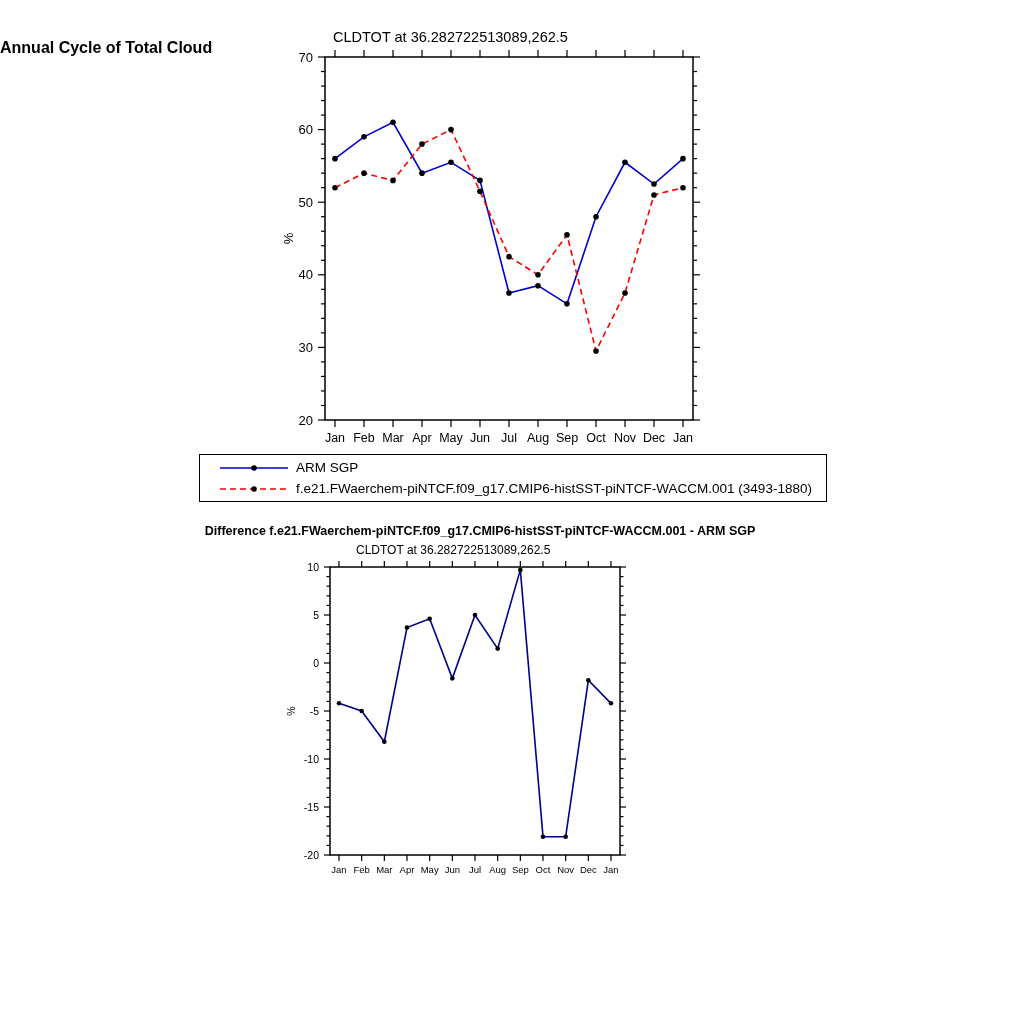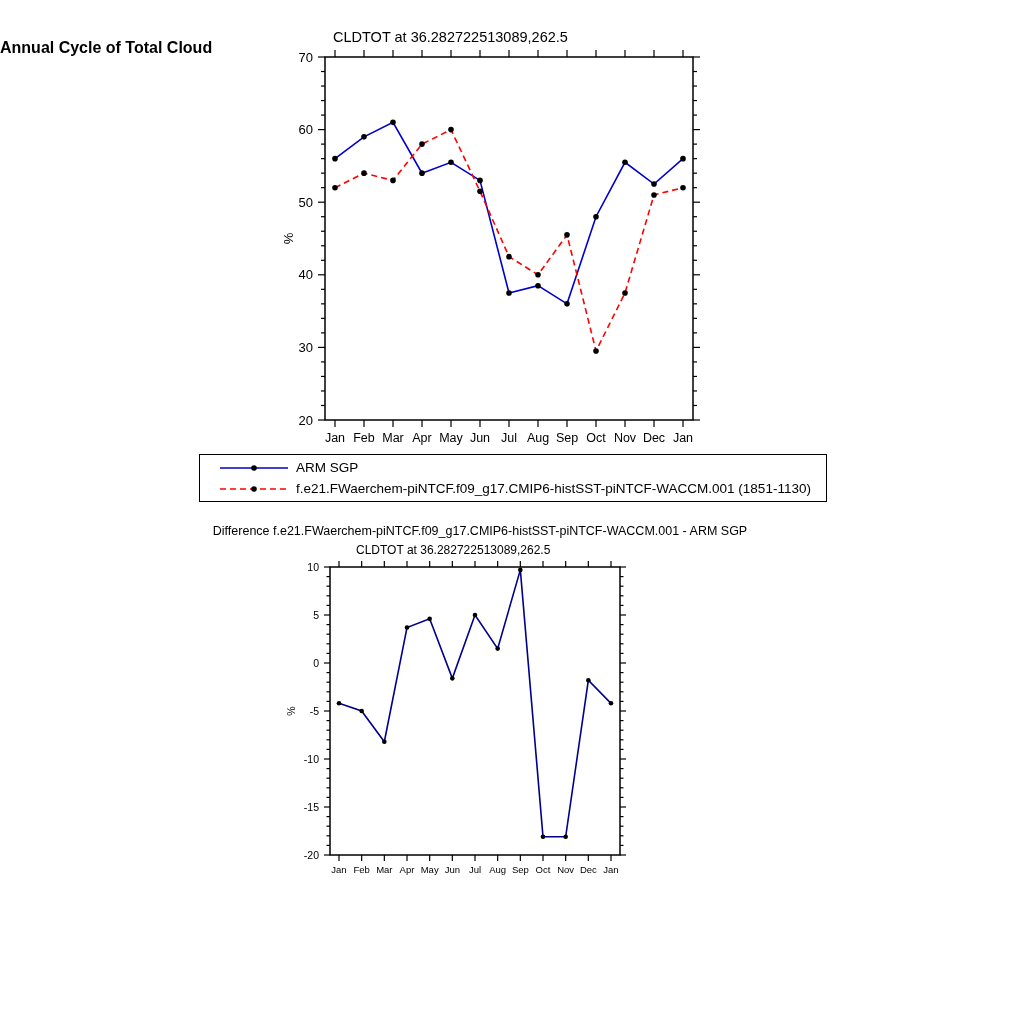--- a/index.html
+++ b/index.html
@@ -24,21 +24,21 @@
     position: absolute; left: 199px; top: 454px; width: 628px; height: 48px;
     border: 1px solid #000; background: #fff;
     display: flex; flex-direction: column; justify-content: center;
     padding: 2px 18px; box-sizing: border-box;
   }
   .legend-row { display: flex; align-items: center; height: 22px; }
   .legend-sample { flex: 0 0 72px; margin-right: 6px; }
   .legend-label { font-size: 13.5px; color: #000; white-space: nowrap; }
   .chart-title-diff {
     position: absolute; left: 160px; top: 524px; width: 640px;
-    text-align: center; font-size: 12.5px; font-weight: normal; color: #000;
+    text-align: center; font-size: 12.5px; font-weight: bold; color: #000;
     white-space: nowrap;
   }
   .chart-subtitle-diff {
     position: absolute; left: 356px; top: 543px;
     font-size: 12px; color: #000;
   }
 </style>
 </head>
 <body>
 
@@ -311,20 +311,20 @@
         <line id="legend-line-0" x1="2" y1="7" x2="70" y2="7" stroke="#0000cd" stroke-width="1.6"></line>
         <circle id="legend-dot-0" cx="36" cy="7" r="2.8" fill="#000000"></circle>
       </svg>
       <span class="legend-label">ARM SGP</span>
     </div>
     <div class="legend-row">
       <svg class="legend-sample" width="72" height="14">
         <line id="legend-line-1" x1="2" y1="7" x2="70" y2="7" stroke="#ff0000" stroke-width="1.4" stroke-dasharray="6,4"></line>
         <circle id="legend-dot-1" cx="36" cy="7" r="2.8" fill="#000000"></circle>
       </svg>
-      <span class="legend-label">f.e21.FWaerchem-piNTCF.f09_g17.CMIP6-histSST-piNTCF-WACCM.001 (1851-1130)</span>
+      <span class="legend-label">f.e21.FWaerchem-piNTCF.f09_g17.CMIP6-histSST-piNTCF-WACCM.001 (3493-1880)</span>
     </div>
   </div>
 
   <div class="chart-title-diff">Difference f.e21.FWaerchem-piNTCF.f09_g17.CMIP6-histSST-piNTCF-WACCM.001 - ARM SGP</div>
   <div class="chart-subtitle-diff">CLDTOT at 36.282722513089,262.5</div>
 
 </div>
 
 </body></html>

